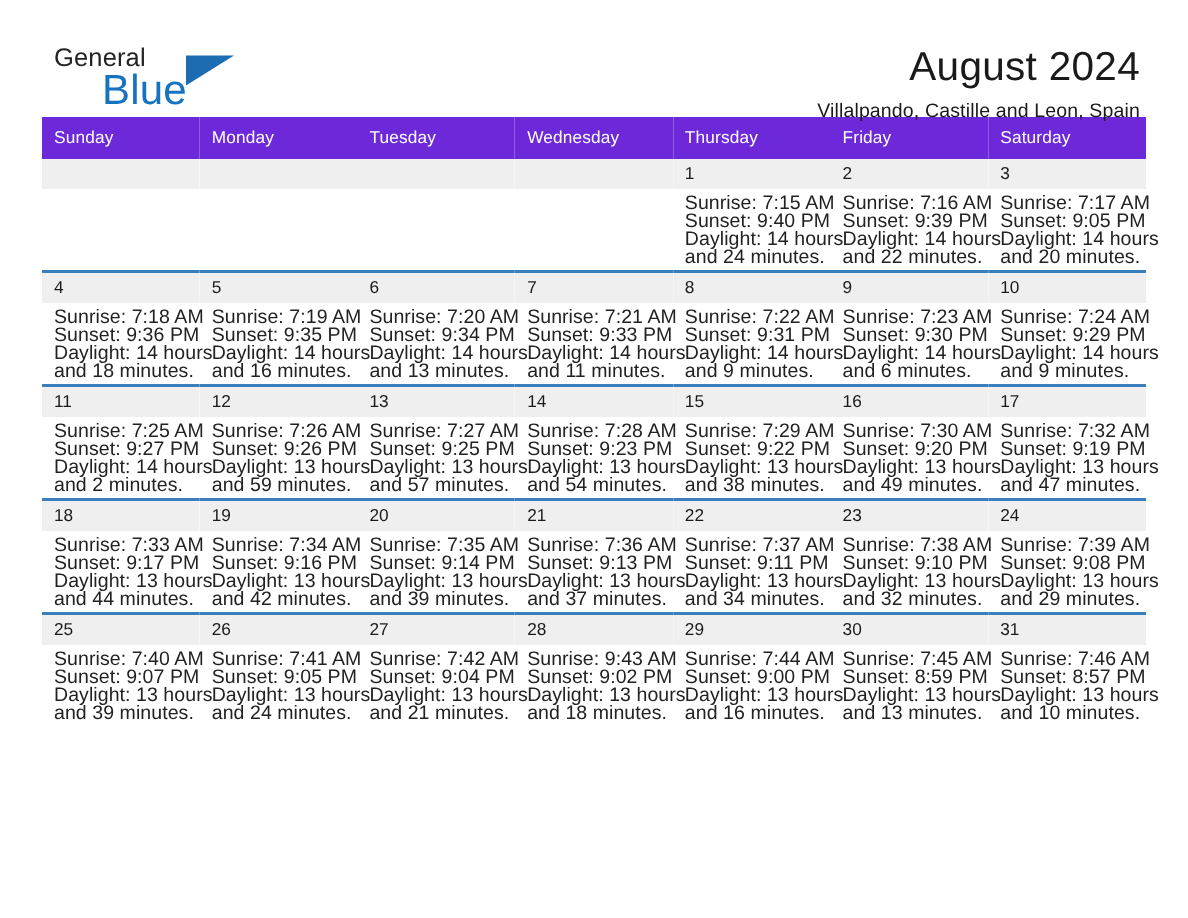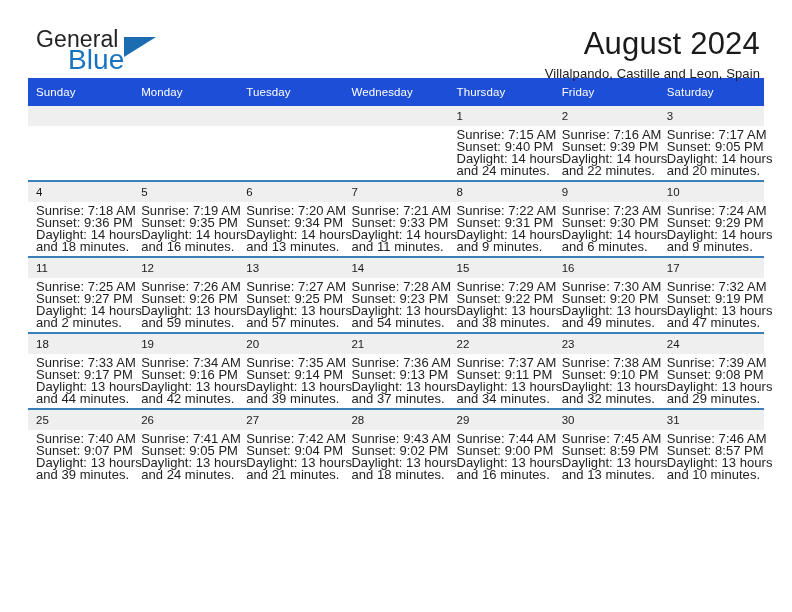--- a/index.html
+++ b/index.html
@@ -32,21 +32,21 @@
     box-sizing: border-box;
   }
   .brand {
     position: relative;
     width: 180px;
     height: 56px;
     padding-left: 8px;
     box-sizing: border-box;
   }
   .brand-general {
-    font-size: 23px;
+    font-size: 17px;
     color: #232323;
     letter-spacing: 0.1px;
     line-height: 22px;
     display: block;
   }
   .brand-blue {
     font-size: 28px;
     color: #1673c0;
     letter-spacing: 0.1px;
     line-height: 20px;
@@ -60,21 +60,21 @@
     width: 0;
     height: 0;
     border-left: 32px solid #1b6cb0;
     border-bottom: 20px solid transparent;
   }
   .title-block {
     text-align: right;
     padding-right: 4px;
   }
   .cal-title {
-    font-size: 31px;
+    font-size: 27px;
     font-weight: normal;
     color: #1a1a1a;
     line-height: 32px;
     letter-spacing: 0.2px;
   }
   .cal-subtitle {
     font-size: 13px;
     color: #1a1a1a;
     line-height: 20px;
     margin-top: 4px;
@@ -82,21 +82,21 @@
   }
 
   
   .calendar {
     width: 736px;
     border-collapse: collapse;
     table-layout: fixed;
     margin-top: 6px;
   }
   .calendar th {
-    background: #1d4ed8;
+    background: #6d28d9;
     color: #ffffff;
     font-size: 11.5px;
     font-weight: normal;
     text-align: left;
     padding: 5px 0 5px 8px;
     height: 18px;
     letter-spacing: 0.1px;
   }
   .calendar td {
     vertical-align: top;

